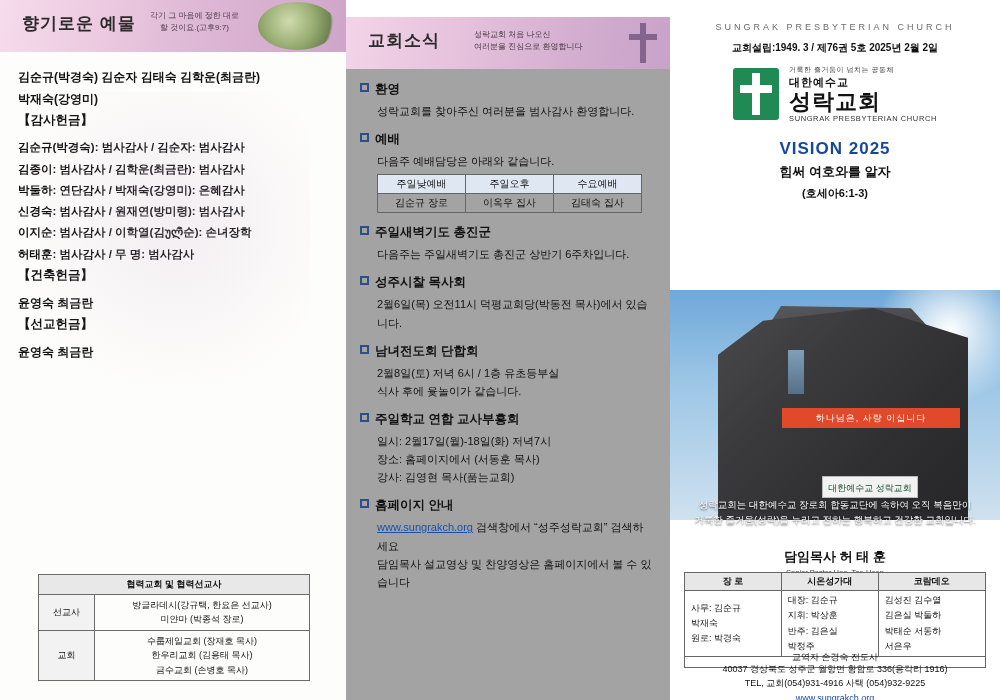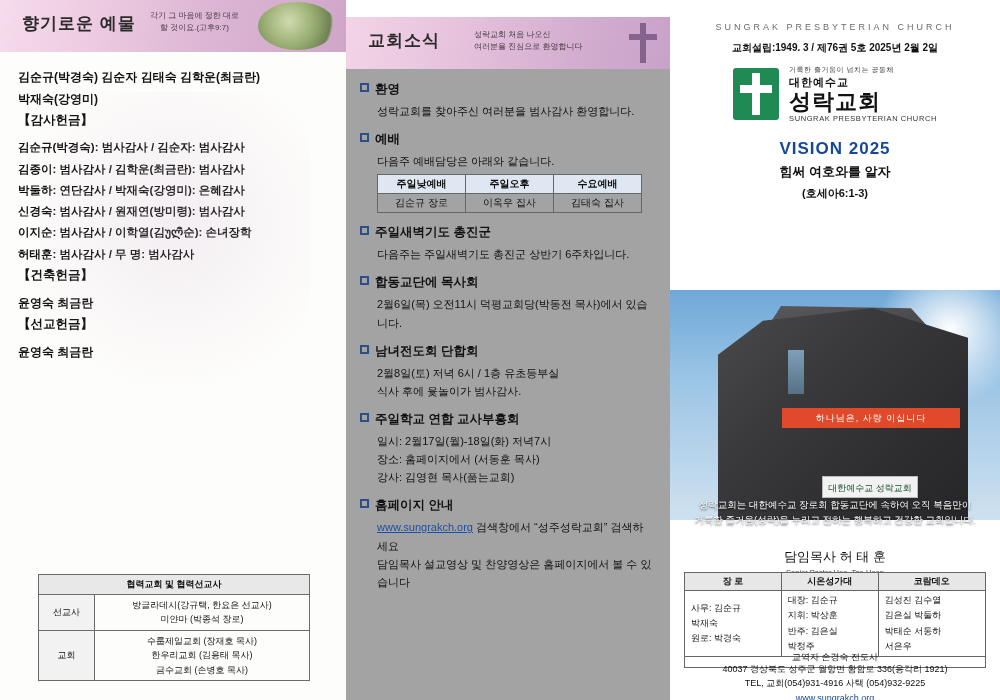--- a/index.html
+++ b/index.html
@@ -83,21 +83,21 @@
     display:inline-block; width:9px; height:9px; border:2px solid #2c4f86;
     margin-right:6px; vertical-align:1px;
   }
   .item-p { font-size:11px; line-height:1.65; color:#111; margin-left:17px; }
   .item-p a { color:#1d4fa8; text-decoration:underline; }
 
   table.mini { border-collapse:collapse; margin:4px 0 2px 17px; width:265px; }
   table.mini th, table.mini td {
     border:1px solid #666; font-size:10px; padding:2px 4px; text-align:center;
   }
-  table.mini th { background:#dfe7f2; font-weight:bold; }
+  table.mini th { background:#dfe7f2; font-weight:normal; }
 
   
   .notice-wrap { position:absolute; left:368px; top:528px; width:284px; }
   .notice-head {
     background:linear-gradient(90deg,#c0377a 0%, #d4447f 55%, #e2588d 100%);
     color:#fff; height:24px; line-height:24px; padding:0 8px;
     font-size:12px; font-weight:bold; position:relative;
   }
   .notice-head .right { position:absolute; right:8px; top:0; font-size:9px; font-weight:normal; }
   table.notice { border-collapse:collapse; width:100%; }
@@ -157,21 +157,21 @@
     background:linear-gradient(180deg,#8fb7d6,#5d7e99); opacity:.8;
   }
   .photo .glow { position:absolute; right:-30px; top:-40px; width:160px; height:160px;
     background:radial-gradient(circle,#ffffff 0%, rgba(255,255,255,0) 65%); }
 
   .r-statement {
     position:absolute; left:670px; top:498px; width:330px; text-align:center;
     color:#fff; font-size:9.5px; line-height:1.55; text-shadow:0 1px 2px rgba(0,0,0,.8);
   }
   .r-pastor { position:absolute; left:670px; top:548px; width:330px; text-align:center; }
-  .r-pastor .nm { font-size:13px; font-weight:normal; }
+  .r-pastor .nm { font-size:13px; font-weight:bold; }
   .r-pastor .en { font-size:7.5px; color:#444; margin-top:2px; }
 
   .r-officers { position:absolute; left:684px; top:572px; width:302px; }
   table.off { border-collapse:collapse; width:100%; }
   table.off th, table.off td { border:1px solid #666; font-size:9px; padding:2px 3px; text-align:center; }
   table.off th { background:#e7e7e7; font-weight:bold; }
   table.off td.l { text-align:left; padding-left:6px; line-height:1.7; }
   .r-dept { position:absolute; left:684px; top:648px; width:302px; text-align:center; }
   .r-dept .row { font-size:9px; border:1px solid #666; border-top:none; padding:3px 0; }
   .r-addr { position:absolute; left:670px; top:662px; width:330px; text-align:center; font-size:9px; line-height:1.6; color:#111; }
@@ -274,28 +274,28 @@
         </tbody>
           </table>
       </div>
 
       <div class="item">
         <div class="item-h"><span class="sq"></span><span>주일새벽기도 총진군</span></div>
         <div class="item-p">다음주는 주일새벽기도 총진군 상반기 6주차입니다.</div>
       </div>
 
       <div class="item">
-        <div class="item-h"><span class="sq"></span><span>합동교단에 목사회</span></div>
+        <div class="item-h"><span class="sq"></span><span>성주시찰 목사회</span></div>
         <div class="item-p">2월6일(목) 오전11시 덕평교회당(박동전 목사)에서 있습니다.</div>
       </div>
 
       <div class="item">
         <div class="item-h"><span class="sq"></span><span>남녀전도회 단합회</span></div>
         <div class="item-p" style="white-space:pre-line">2월8일(토) 저녁 6시 / 1층 유초등부실
-식사 후에 윷놀이가 범사감사.</div>
+식사 후에 윷놀이가 같습니다.</div>
       </div>
 
       <div class="item">
         <div class="item-h"><span class="sq"></span><span>주일학교 연합 교사부흥회</span></div>
         <div class="item-p" style="white-space:pre-line">일시: 2월17일(월)-18일(화) 저녁7시
 장소: 홈페이지에서 (서동훈 목사)
 강사: 김영현 목사(품는교회)</div>
       </div>
 
       <div class="item">
@@ -422,18 +422,18 @@
       </tr>
     </tbody>
       </table>
   </div>
 
   <div class="r-dept">
     <div class="row">교역자              손경숙 전도사</div>
   </div>
 
   <div class="r-addr">
-    <div>40037 경상북도 성주군 월항면 황함로 336(용각리 1921)</div>
+    <div>40037 경상북도 성주군 월항면 황함로 336(용각리 1916)</div>
     <div>TEL, 교회(054)931-4916 사택 (054)932-9225</div>
     <div class="url">www.sungrakch.org</div>
   </div>
 
 </div>
 
 </body></html>

